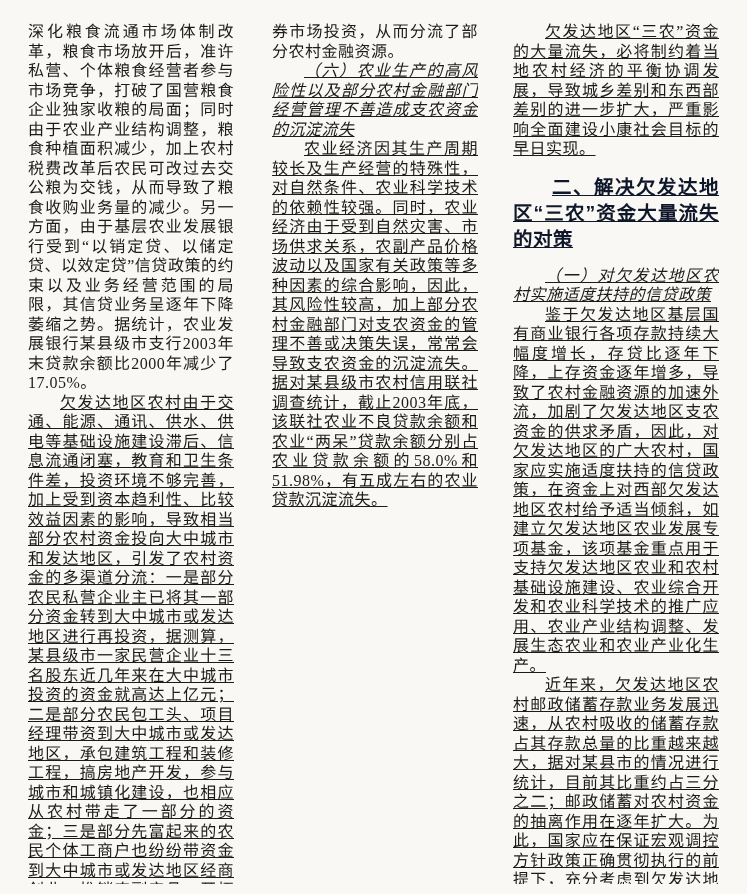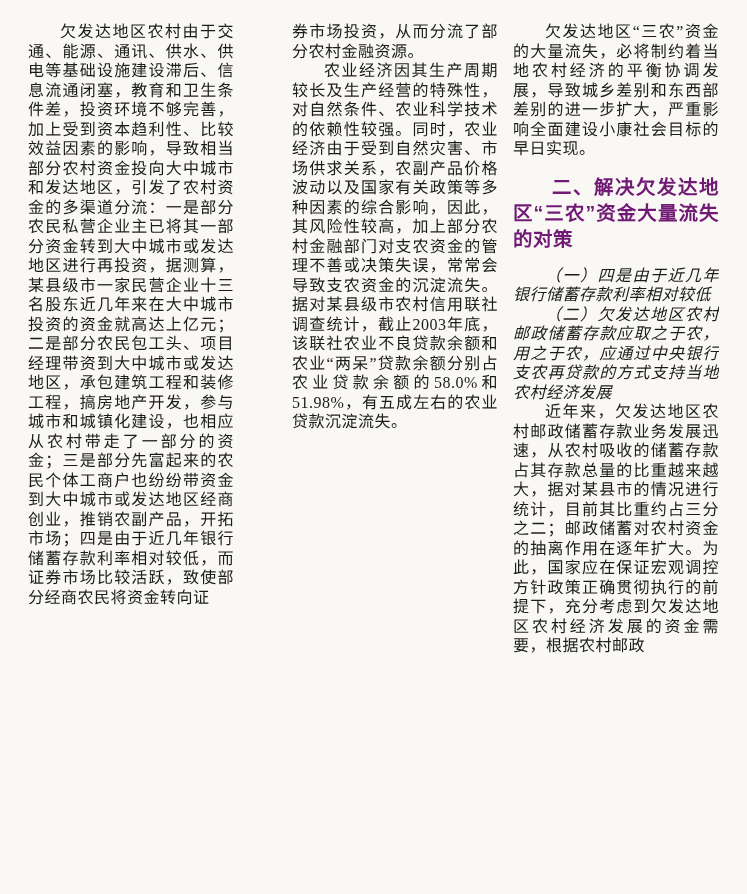--- a/index.html
+++ b/index.html
@@ -18,66 +18,68 @@
     color: #1b1b1b;
   }
   .col {
     position: absolute;
     top: 22px;
     width: 206px;
     height: 862px;
     overflow: hidden;
   }
   .col-left   { left: 28px; }
-  .col-middle { left: 272px; margin-left: 20px; }
+  .col-middle { left: 272px; }
   .col-right  { left: 513px; }
 
   .col p {
     margin: 0;
     font-size: 16px;
     line-height: 19.5px;
     text-align: justify;
     text-justify: inter-ideograph;
     letter-spacing: 0.5px;
   }
-  .indent { text-indent: 2em; }
+  .indent { text-indent: 2em; text-decoration: underline; }
 
   
   .subhead {
     font-style: italic;
     letter-spacing: 1px;
   }
 
   
   .section-heading {
     font-family: "Liberation Sans", "DejaVu Sans", sans-serif;
     font-weight: bold;
     font-style: normal;
     font-size: 19.5px !important;
     line-height: 26px !important;
     margin: 15px 0 14px 0 !important;
     letter-spacing: 0.5px;
-    color: #701a75;
+    color: #0f172a;
   }
 </style>
 </head>
 <body>
 
 <div class="page">
 
   <div class="col col-left">
+    <p class="body">深化粮食流通市场体制改革，粮食市场放开后，准许私营、个体粮食经营者参与市场竞争，打破了国营粮食企业独家收粮的局面；同时由于农业产业结构调整，粮食种植面积减少，加上农村税费改革后农民可改过去交公粮为交钱，从而导致了粮食收购业务量的减少。另一方面，由于基层农业发展银行受到“以销定贷、以储定贷、以效定贷”信贷政策的约束以及业务经营范围的局限，其信贷业务呈逐年下降萎缩之势。据统计，农业发展银行某县级市支行2003年末贷款余额比2000年减少了17.05%。</p>
     <p class="body indent">欠发达地区农村由于交通、能源、通讯、供水、供电等基础设施建设滞后、信息流通闭塞，教育和卫生条件差，投资环境不够完善，加上受到资本趋利性、比较效益因素的影响，导致相当部分农村资金投向大中城市和发达地区，引发了农村资金的多渠道分流：一是部分农民私营企业主已将其一部分资金转到大中城市或发达地区进行再投资，据测算，某县级市一家民营企业十三名股东近几年来在大中城市投资的资金就高达上亿元；二是部分农民包工头、项目经理带资到大中城市或发达地区，承包建筑工程和装修工程，搞房地产开发，参与城市和城镇化建设，也相应从农村带走了一部分的资金；三是部分先富起来的农民个体工商户也纷纷带资金到大中城市或发达地区经商创业，推销农副产品，开拓市场；四是由于近几年银行储蓄存款利率相对较低，而证券市场比较活跃，致使部分经商农民将资金转向证</p>
   </div>
 
   <div class="col col-middle">
     <p class="body">券市场投资，从而分流了部分农村金融资源。</p>
+    <p class="subhead indent">（六）农业生产的高风险性以及部分农村金融部门经营管理不善造成支农资金的沉淀流失</p>
     <p class="body indent">农业经济因其生产周期较长及生产经营的特殊性，对自然条件、农业科学技术的依赖性较强。同时，农业经济由于受到自然灾害、市场供求关系，农副产品价格波动以及国家有关政策等多种因素的综合影响，因此，其风险性较高，加上部分农村金融部门对支农资金的管理不善或决策失误，常常会导致支农资金的沉淀流失。据对某县级市农村信用联社调查统计，截止2003年底，该联社农业不良贷款余额和农业“两呆”贷款余额分别占农业贷款余额的58.0%和51.98%，有五成左右的农业贷款沉淀流失。</p>
   </div>
 
   <div class="col col-right">
     <p class="body indent">欠发达地区“三农”资金的大量流失，必将制约着当地农村经济的平衡协调发展，导致城乡差别和东西部差别的进一步扩大，严重影响全面建设小康社会目标的早日实现。</p>
     <p class="section-heading indent">二、解决欠发达地区“三农”资金大量流失的对策</p>
-    <p class="subhead indent">（一）四是由于近几年银行储蓄存款利率相对较低</p>
-    <p class="subhead indent">（二）欠发达地区农村邮政储蓄存款应取之于农，用之于农，应通过中央银行支农再贷款的方式支持当地农村经济发展</p>
+    <p class="subhead indent">（一）对欠发达地区农村实施适度扶持的信贷政策</p>
+    <p class="body indent">鉴于欠发达地区基层国有商业银行各项存款持续大幅度增长，存贷比逐年下降，上存资金逐年增多，导致了农村金融资源的加速外流，加剧了欠发达地区支农资金的供求矛盾，因此，对欠发达地区的广大农村，国家应实施适度扶持的信贷政策，在资金上对西部欠发达地区农村给予适当倾斜，如建立欠发达地区农业发展专项基金，该项基金重点用于支持欠发达地区农业和农村基础设施建设、农业综合开发和农业科学技术的推广应用、农业产业结构调整、发展生态农业和农业产业化生产。</p>
     <p class="body indent">近年来，欠发达地区农村邮政储蓄存款业务发展迅速，从农村吸收的储蓄存款占其存款总量的比重越来越大，据对某县市的情况进行统计，目前其比重约占三分之二；邮政储蓄对农村资金的抽离作用在逐年扩大。为此，国家应在保证宏观调控方针政策正确贯彻执行的前提下，充分考虑到欠发达地区农村经济发展的资金需要，根据农村邮政</p>
   </div>
 
 </div>
 
 </body></html>

